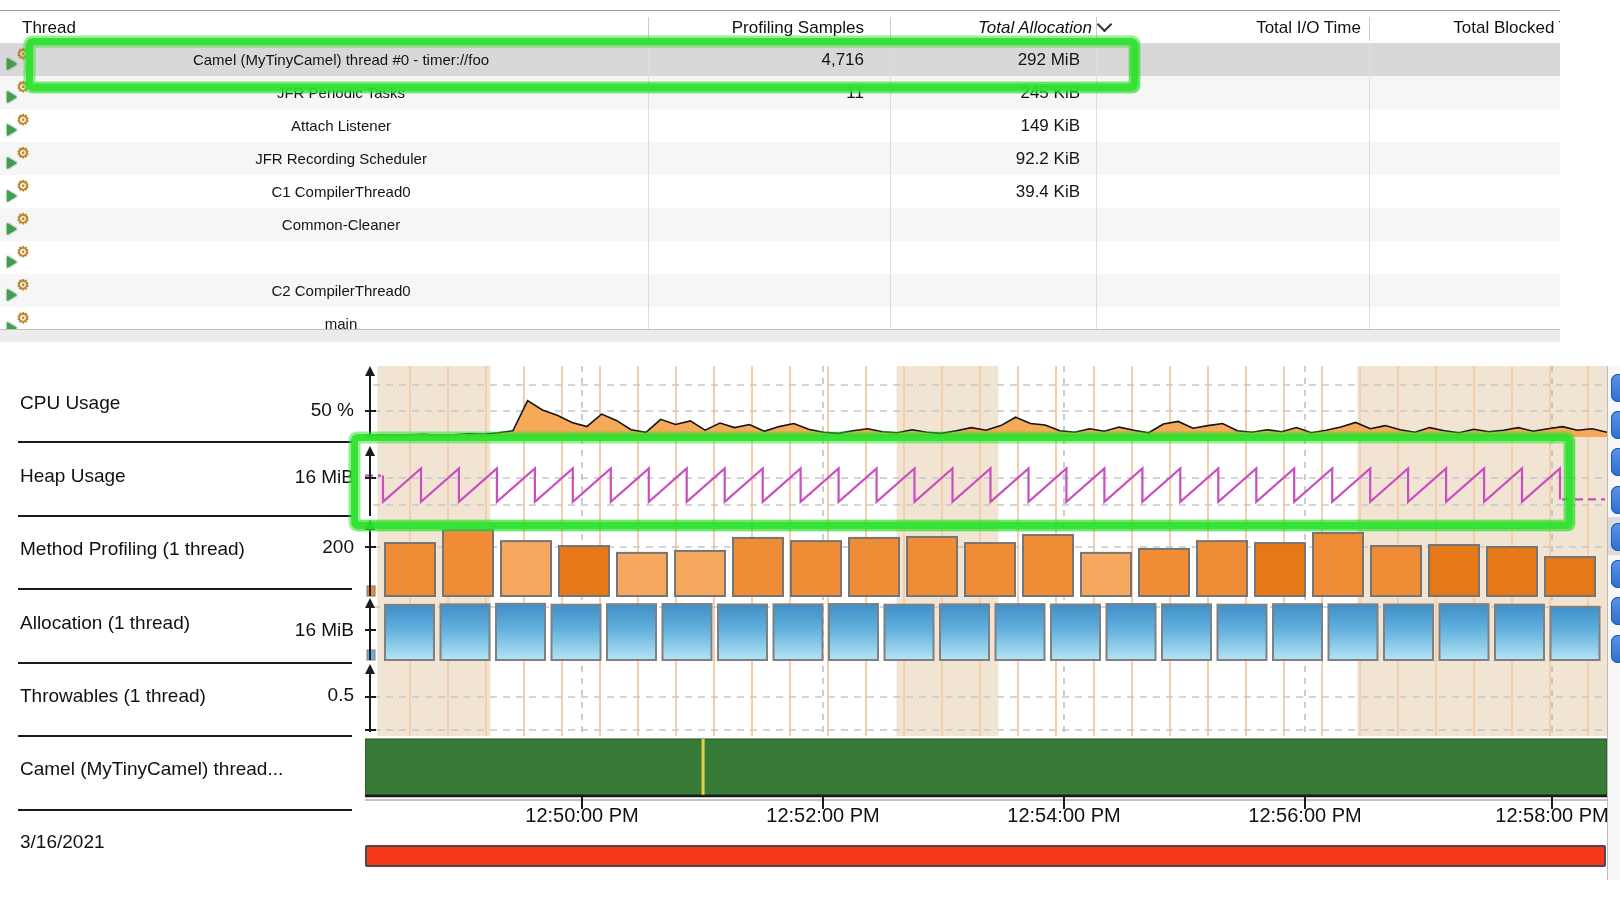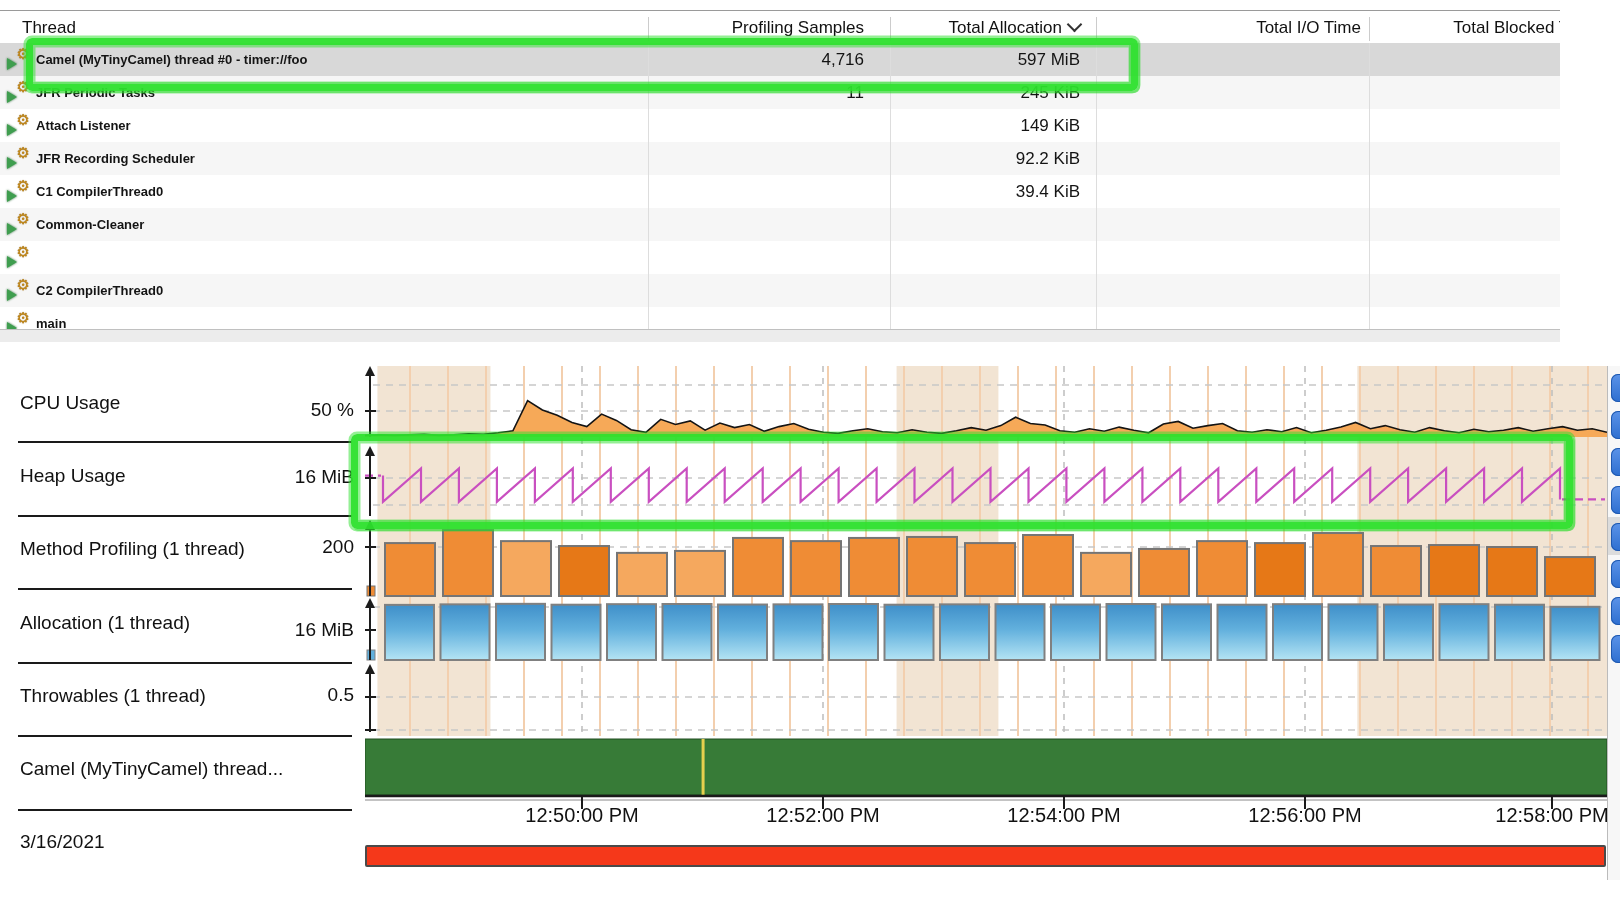--- a/index.html
+++ b/index.html
@@ -9,21 +9,21 @@
   .table-panel{position:absolute;left:0;top:10px;width:1560px;height:331px;background:#fff;
                border-top:1px solid #9a9a9a;overflow:hidden;}
   .thead{position:absolute;left:0;top:2px;height:30px;width:1620px;display:flex;align-items:center;
          font-size:17px;color:#111;background:#fff;}
   .th{position:absolute;top:0;height:30px;line-height:30px;white-space:nowrap;}
   .th.right{text-align:right;}
   .col-sep{position:absolute;width:1px;background:#ccc;}
   .tbody{position:absolute;left:0;top:32px;width:1620px;height:287px;overflow:hidden;}
   .trow{position:absolute;left:0;width:1620px;height:33px;}
   .trow .cell{position:absolute;top:0;height:33px;line-height:33px;white-space:nowrap;overflow:hidden;}
-  .thread-name{font-weight:bold;font-size:13px;}
+  .thread-name{font-weight:normal;font-size:15px;text-align:center;}
   .num{font-size:17px;text-align:right;}
   .thread-icon{position:absolute;left:7px;top:7px;width:24px;height:20px;}
   .thread-icon .tri{position:absolute;left:0;bottom:0;width:0;height:0;
       border-left:10px solid #3f9e4f;border-top:6px solid transparent;border-bottom:6px solid transparent;
       filter:drop-shadow(0 0 1px #2a6b36);}
   .thread-icon .gear{position:absolute;right:1px;top:-4px;color:#c2881a;font-size:15px;line-height:15px;
       text-shadow:0 0 1px #7d5408;}
   .sort-chevron{display:inline-block;width:9px;height:9px;border-right:2px solid #333;border-bottom:2px solid #333;
       transform:rotate(45deg);margin-left:7px;margin-bottom:3px;}
   .bottom-strip{position:absolute;left:0;bottom:0;width:1620px;height:12px;background:#ececec;border-top:1px solid #c0c0c0;}
@@ -47,38 +47,38 @@
 </style>
 </head>
 <body>
 
 <div class="screen">
 
   <section class="table-panel">
     <div class="thead">
       <div class="th" style="left:22px;">Thread</div>
       <div class="th right" style="left:656px;width:208px;">Profiling Samples</div>
-      <div class="th right" style="left:894px;width:186px;"><span>Total Allocation</span><span class="sort-chevron"></span></div>
+      <div class="th right" style="left:924px;width:186px;font-style:italic;"><span>Total Allocation</span><span class="sort-chevron"></span></div>
       <div class="th right" style="left:1373px;width:223px;">Total Blocked Time</div>
       <div class="th right" style="left:1100px;width:261px;">Total I/O Time</div>
       <div class="col-sep" style="left:648px;top:4px;height:24px;"></div>
       <div class="col-sep" style="left:890px;top:4px;height:24px;"></div>
       <div class="col-sep" style="left:1096px;top:4px;height:24px;"></div>
       <div class="col-sep" style="left:1369px;top:4px;height:24px;"></div>
       <div class="col-sep" style="left:1608px;top:4px;height:24px;"></div>
     </div>
     <div class="tbody" id="tbody">
         <div class="trow" style="top: 0px; background: rgb(216, 216, 216);">
           <span class="thread-icon">
             <span class="tri"></span>
             <span class="gear">⚙</span>
           </span>
           <div class="cell thread-name" style="left: 36px; width: 610px;">Camel (MyTinyCamel) thread #0 - timer://foo</div>
           <div class="cell num" style="left: 656px; width: 208px;">4,716</div>
-          <div class="cell num" style="left: 894px; width: 186px;">597 MiB</div>
+          <div class="cell num" style="left: 894px; width: 186px;">292 MiB</div>
           <div class="cell num" style="left: 1100px; width: 261px;"></div>
           <div class="cell num" style="left: 1373px; width: 223px;"></div>
         </div>
         <div class="trow" style="top: 33px; background: rgb(246, 246, 246);">
           <span class="thread-icon">
             <span class="tri"></span>
             <span class="gear">⚙</span>
           </span>
           <div class="cell thread-name" style="left: 36px; width: 610px;">JFR Periodic Tasks</div>
           <div class="cell num" style="left: 656px; width: 208px;">11</div>

